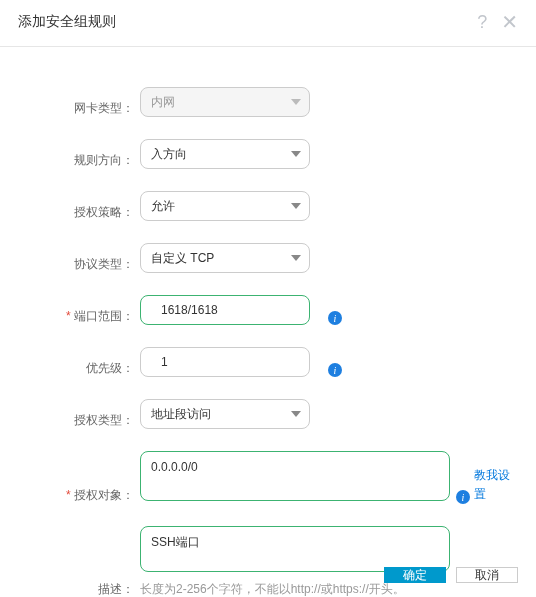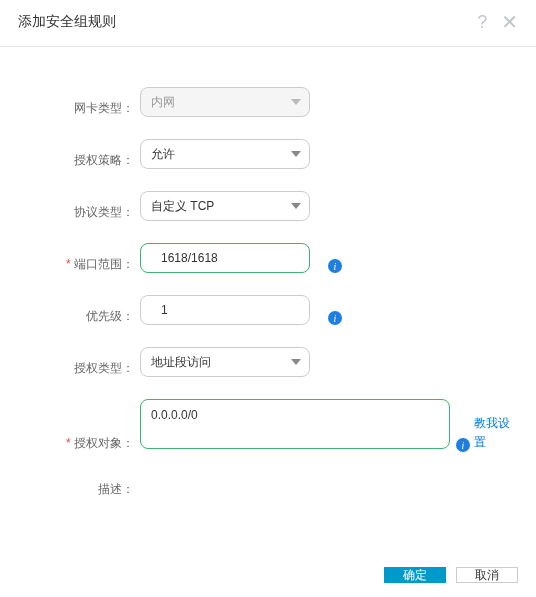--- a/index.html
+++ b/index.html
@@ -95,20 +95,29 @@
     <div class="row">
       <div class="lbl">网卡类型：</div>
       <div class="field">
         <div class="select disabled">
           <span>内网</span>
           <span class="caret"></span>
         </div>
       </div>
     </div>
 
+    <div class="row">
+      <div class="lbl">规则方向：</div>
+      <div class="field">
+        <div class="select">
+          <span>入方向</span>
+          <span class="caret"></span>
+        </div>
+      </div>
+    </div>
 
     <div class="row">
       <div class="lbl">授权策略：</div>
       <div class="field">
         <div class="select">
           <span>允许</span>
           <span class="caret"></span>
         </div>
       </div>
     </div>
@@ -153,20 +162,24 @@
       <div class="lbl req">授权对象：</div>
       <div class="field">
         <textarea class="textarea ta-auth" style="">0.0.0.0/0</textarea>
       </div>
       <span class="info" style="margin-left:6px">i</span>
       <a class="side-link">教我设置</a>
     </div>
 
     <div class="row tight">
       <div class="lbl">描述：</div>
+      <div class="field">
+        <textarea class="textarea ta-desc" style="">SSH端口</textarea>
+        <div class="hint">长度为2-256个字符，不能以http://或https://开头。</div>
+      </div>
     </div>
 
   </div>
 
   <div class="footer">
     <div class="btn btn-primary">确定</div>
     <div class="btn btn-default">取消</div>
   </div>
 
 </div>

